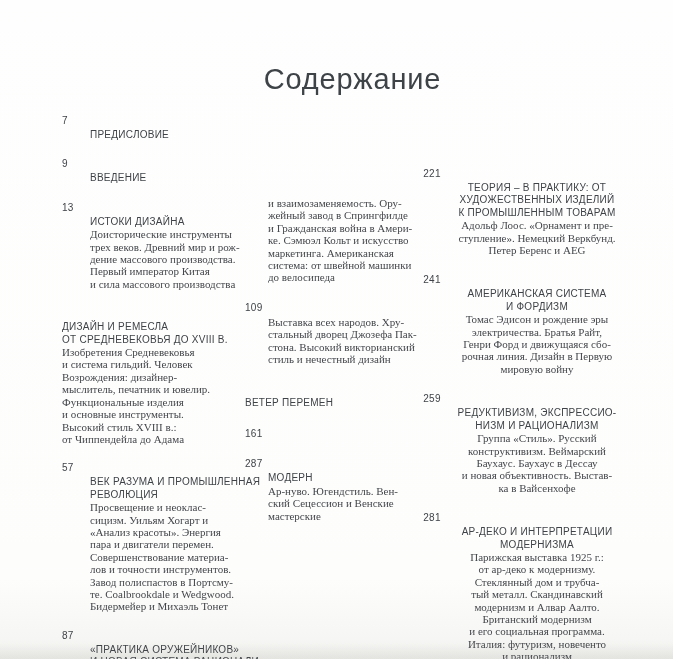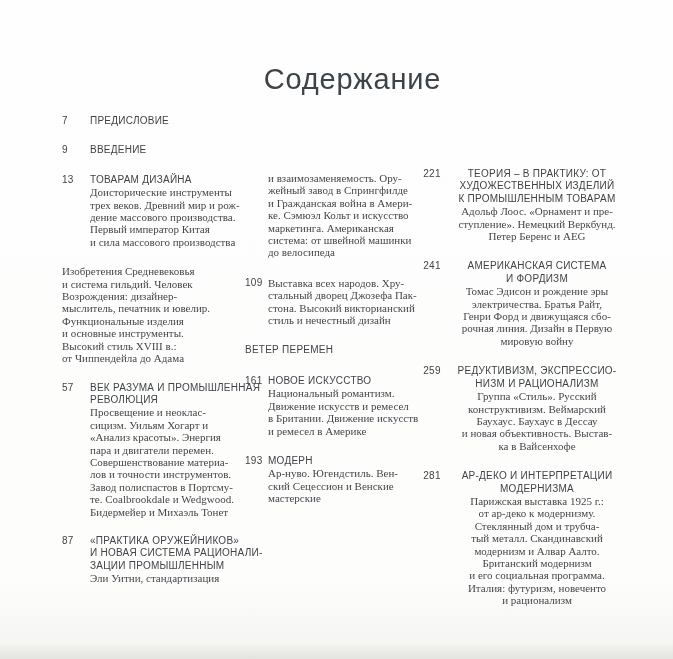--- a/index.html
+++ b/index.html
@@ -21,37 +21,37 @@
     font-size:29px;
     font-weight:400;
     letter-spacing:0.8px;
     color:#3d4347;
     padding-left:32px;
   }
   .col{
     position:absolute;
   }
   .col-1{left:62px;top:115px;width:195px;}
-  .col-2{left:245px;top:172px;width:198px;}
+  .col-2{left:245px;top:183px;width:198px;}
   .col-3{left:420px;top:168px;width:210px;text-align:center;}
   .entry{
     display:flex;
     margin-bottom:17px;
   }
   .col-2 .entry,.col-3 .entry{margin-bottom:18px;}
   .num{
     flex:0 0 28px;
     font-size:10px;
     color:#3f4347;
     letter-spacing:0.3px;
     line-height:12.4px;
   }
   .col-2 .num{flex-basis:23px;}
   .col-3 .num{flex-basis:24px;}
-  .entry-body{flex:1;min-width:0;}
+  .entry-body{flex:1;min-width:0;margin-top:14px;}
   .heading{
     font-size:10px;
     color:#3f4347;
     letter-spacing:0.25px;
     line-height:12.4px;
     white-space:pre;
   }
   .desc{
     font-family:"Liberation Serif","DejaVu Serif",serif;
     font-size:11px;
@@ -79,30 +79,32 @@
       </div>
       <div class="entry">
         <div class="num">9</div>
         <div class="entry-body">
           <div class="heading">ВВЕДЕНИЕ</div>
         </div>
       </div>
       <div class="entry">
         <div class="num">13</div>
         <div class="entry-body">
-          <div class="heading">ТОВАРАМ ДИЗАЙНА</div>
+          <div class="heading">ИСТОКИ ДИЗАЙНА</div>
           <div class="desc">Доисторические инструменты
 трех веков. Древний мир и рож-
 дение массового производства.
 Первый император Китая
 и сила массового производства</div>
         </div>
       </div>
       <div class="entry">
         <div class="entry-body">
+          <div class="heading">ДИЗАЙН И РЕМЕСЛА
+ОТ СРЕДНЕВЕКОВЬЯ ДО XVIII В.</div>
           <div class="desc">Изобретения Средневековья
 и система гильдий. Человек
 Возрождения: дизайнер-
 мыслитель, печатник и ювелир.
 Функциональные изделия
 и основные инструменты.
 Высокий стиль XVIII в.:
 от Чиппендейла до Адама</div>
         </div>
       </div>
@@ -154,30 +156,23 @@
 стиль и нечестный дизайн</div>
         </div>
       </div>
       <div class="entry">
         <div class="entry-body">
           <div class="heading">ВЕТЕР ПЕРЕМЕН</div>
         </div>
       </div>
       <div class="entry">
         <div class="num">161</div>
-        <div class="entry-body">
-          <div class="heading">НОВОЕ ИСКУССТВО</div>
-          <div class="desc">Национальный романтизм.
-Движение искусств и ремесел
-в Британии. Движение искусств
-и ремесел в Америке</div>
-        </div>
-      </div>
-      <div class="entry">
-        <div class="num">193</div>
+      </div>
+      <div class="entry">
+        <div class="num">287</div>
         <div class="entry-body">
           <div class="heading">МОДЕРН</div>
           <div class="desc">Ар-нуво. Югендстиль. Вен-
 ский Сецессион и Венские
 мастерские</div>
         </div>
       </div>
     </div>
   <div class="col col-3">
       <div class="entry">

